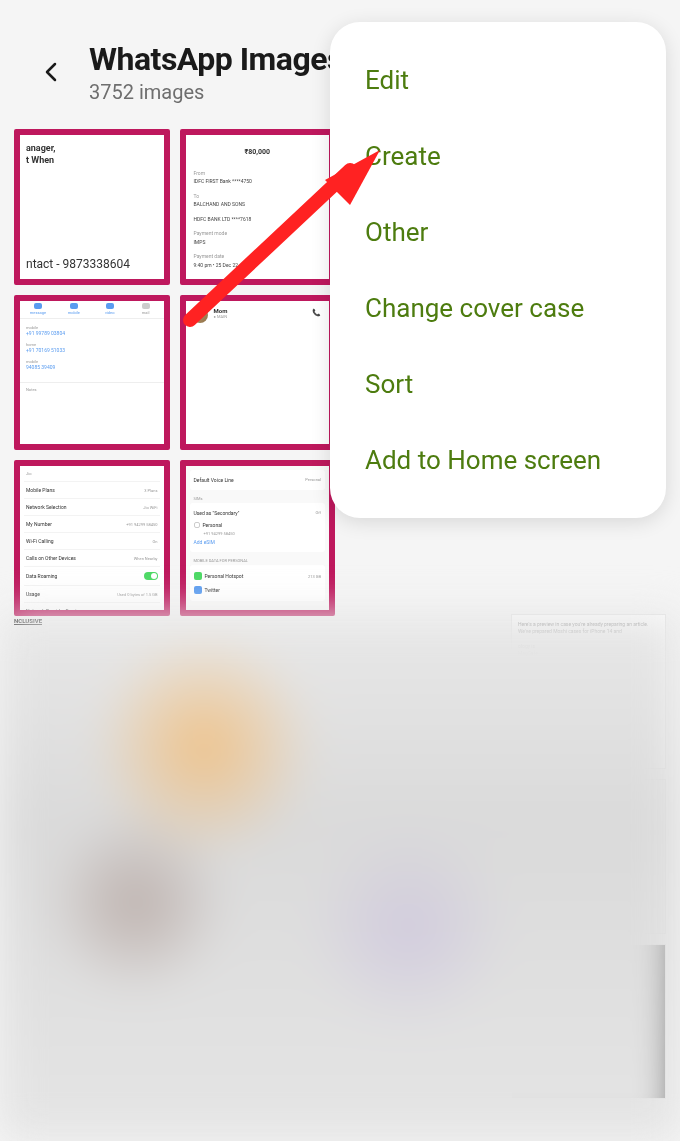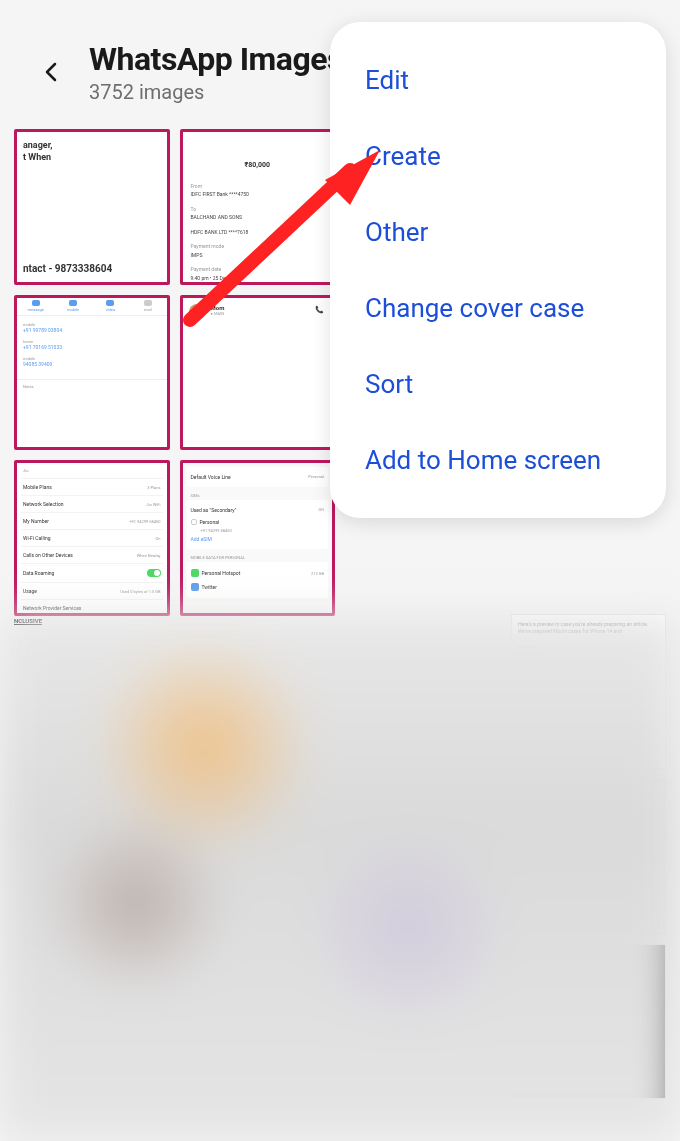--- a/index.html
+++ b/index.html
@@ -55,21 +55,21 @@
     
     .grid {
       display: grid;
       grid-template-columns: repeat(4, 1fr);
       gap: 10px;
       padding: 0 14px;
     }
     
     .thumb {
       background: #fff;
-      border: 3px solid #be185d;
+      border: 6px solid #be185d;
       border-radius: 2px;
       aspect-ratio: 1;
       overflow: hidden;
       position: relative;
       font-size: 6px;
       color: #333;
     }
     
     
     .thumb-1 {
@@ -77,28 +77,28 @@
       display: flex;
       flex-direction: column;
       justify-content: space-between;
     }
     .thumb-1 .t1-top {
       font-size: 9px;
       font-weight: 700;
       line-height: 1.3;
     }
     .thumb-1 .t1-contact {
-      font-size: 10px;
-      font-weight: 700;
+      font-size: 12px;
+      font-weight: 400;
       margin-top: auto;
     }
     
     
     .thumb-2 {
-      padding: 28px 8px 6px;
+      padding: 12px 8px 6px;
       font-size: 5px;
       color: #888;
       line-height: 1.7;
     }
     .thumb-2 .amount {
       text-align: center;
       font-size: 7px;
       color: #333;
       font-weight: 700;
       margin-bottom: 10px;
@@ -286,21 +286,21 @@
       width: 336px;
       background: #ffffff;
       border-radius: 30px;
       box-shadow: 0 4px 20px rgba(0,0,0,0.12);
       padding: 20px 0;
       z-index: 100;
     }
     .menu-item {
       padding: 23px 35px;
       font-size: 26px;
-      color: #1d4ed8;
+      color: #4d7c0f;
       cursor: pointer;
     }
     
     
     .arrow {
       position: absolute;
       left: 180px;
       top: 155px;
       width: 190px;
       height: 170px;

